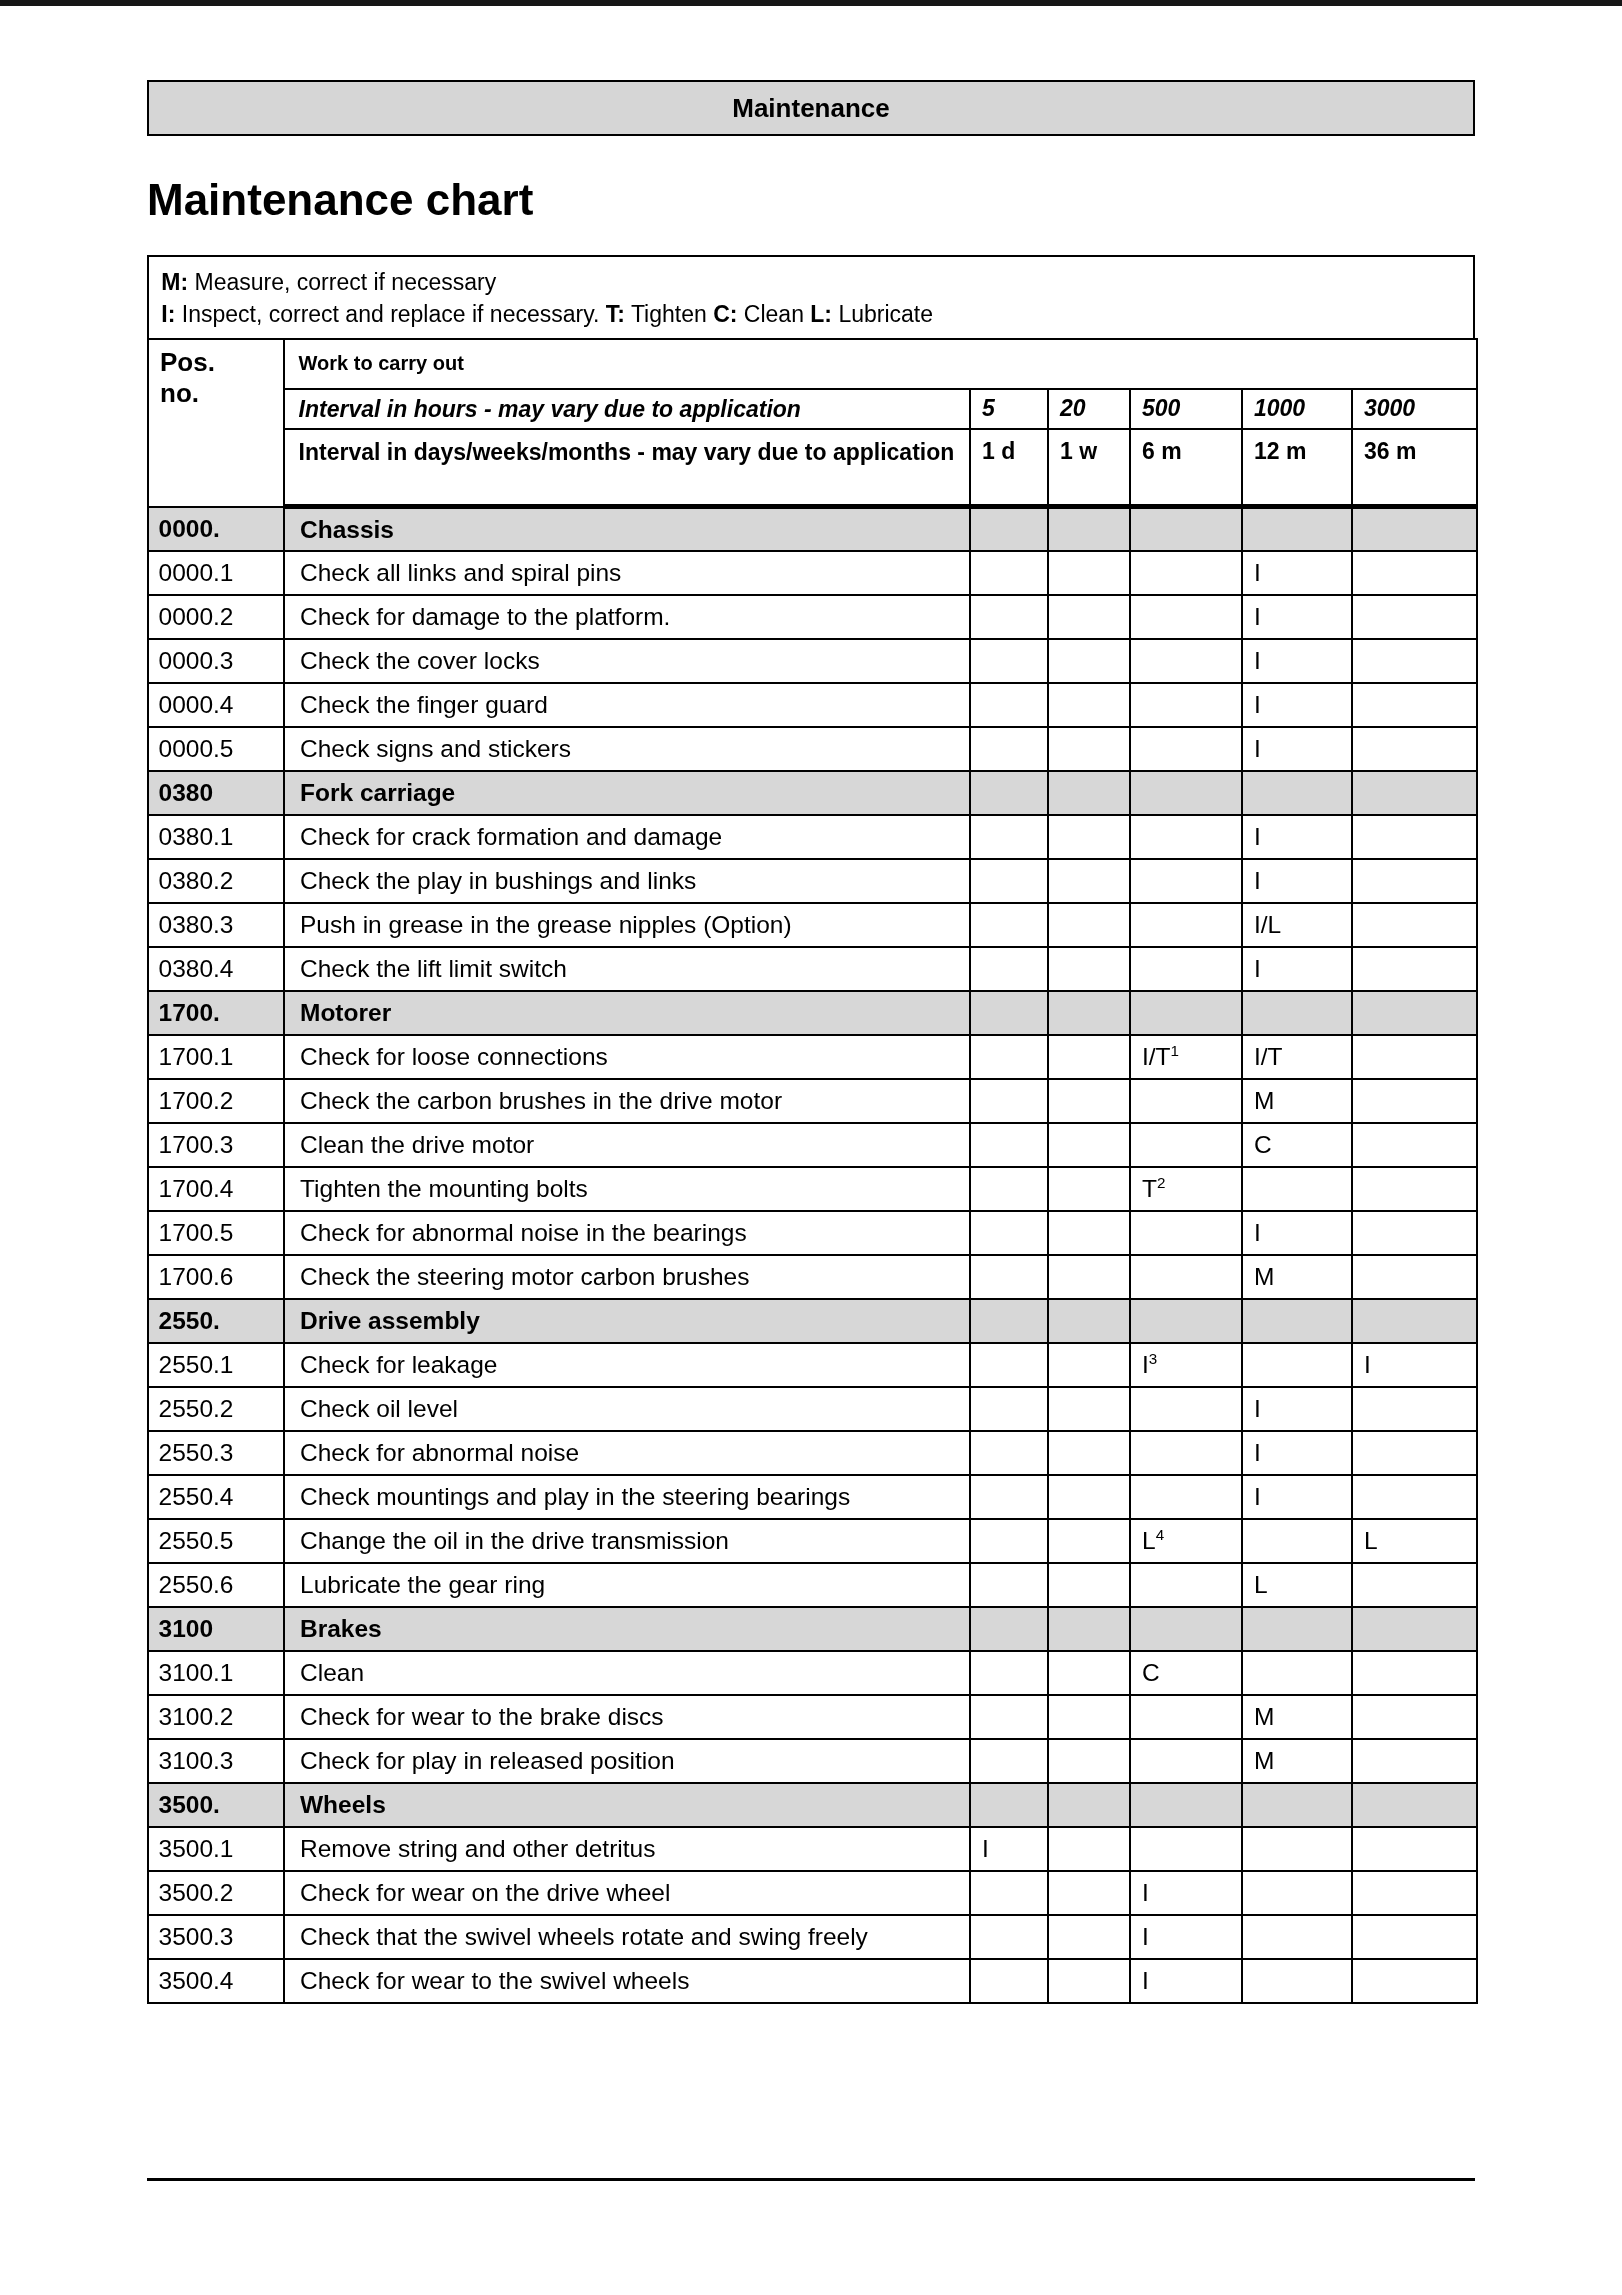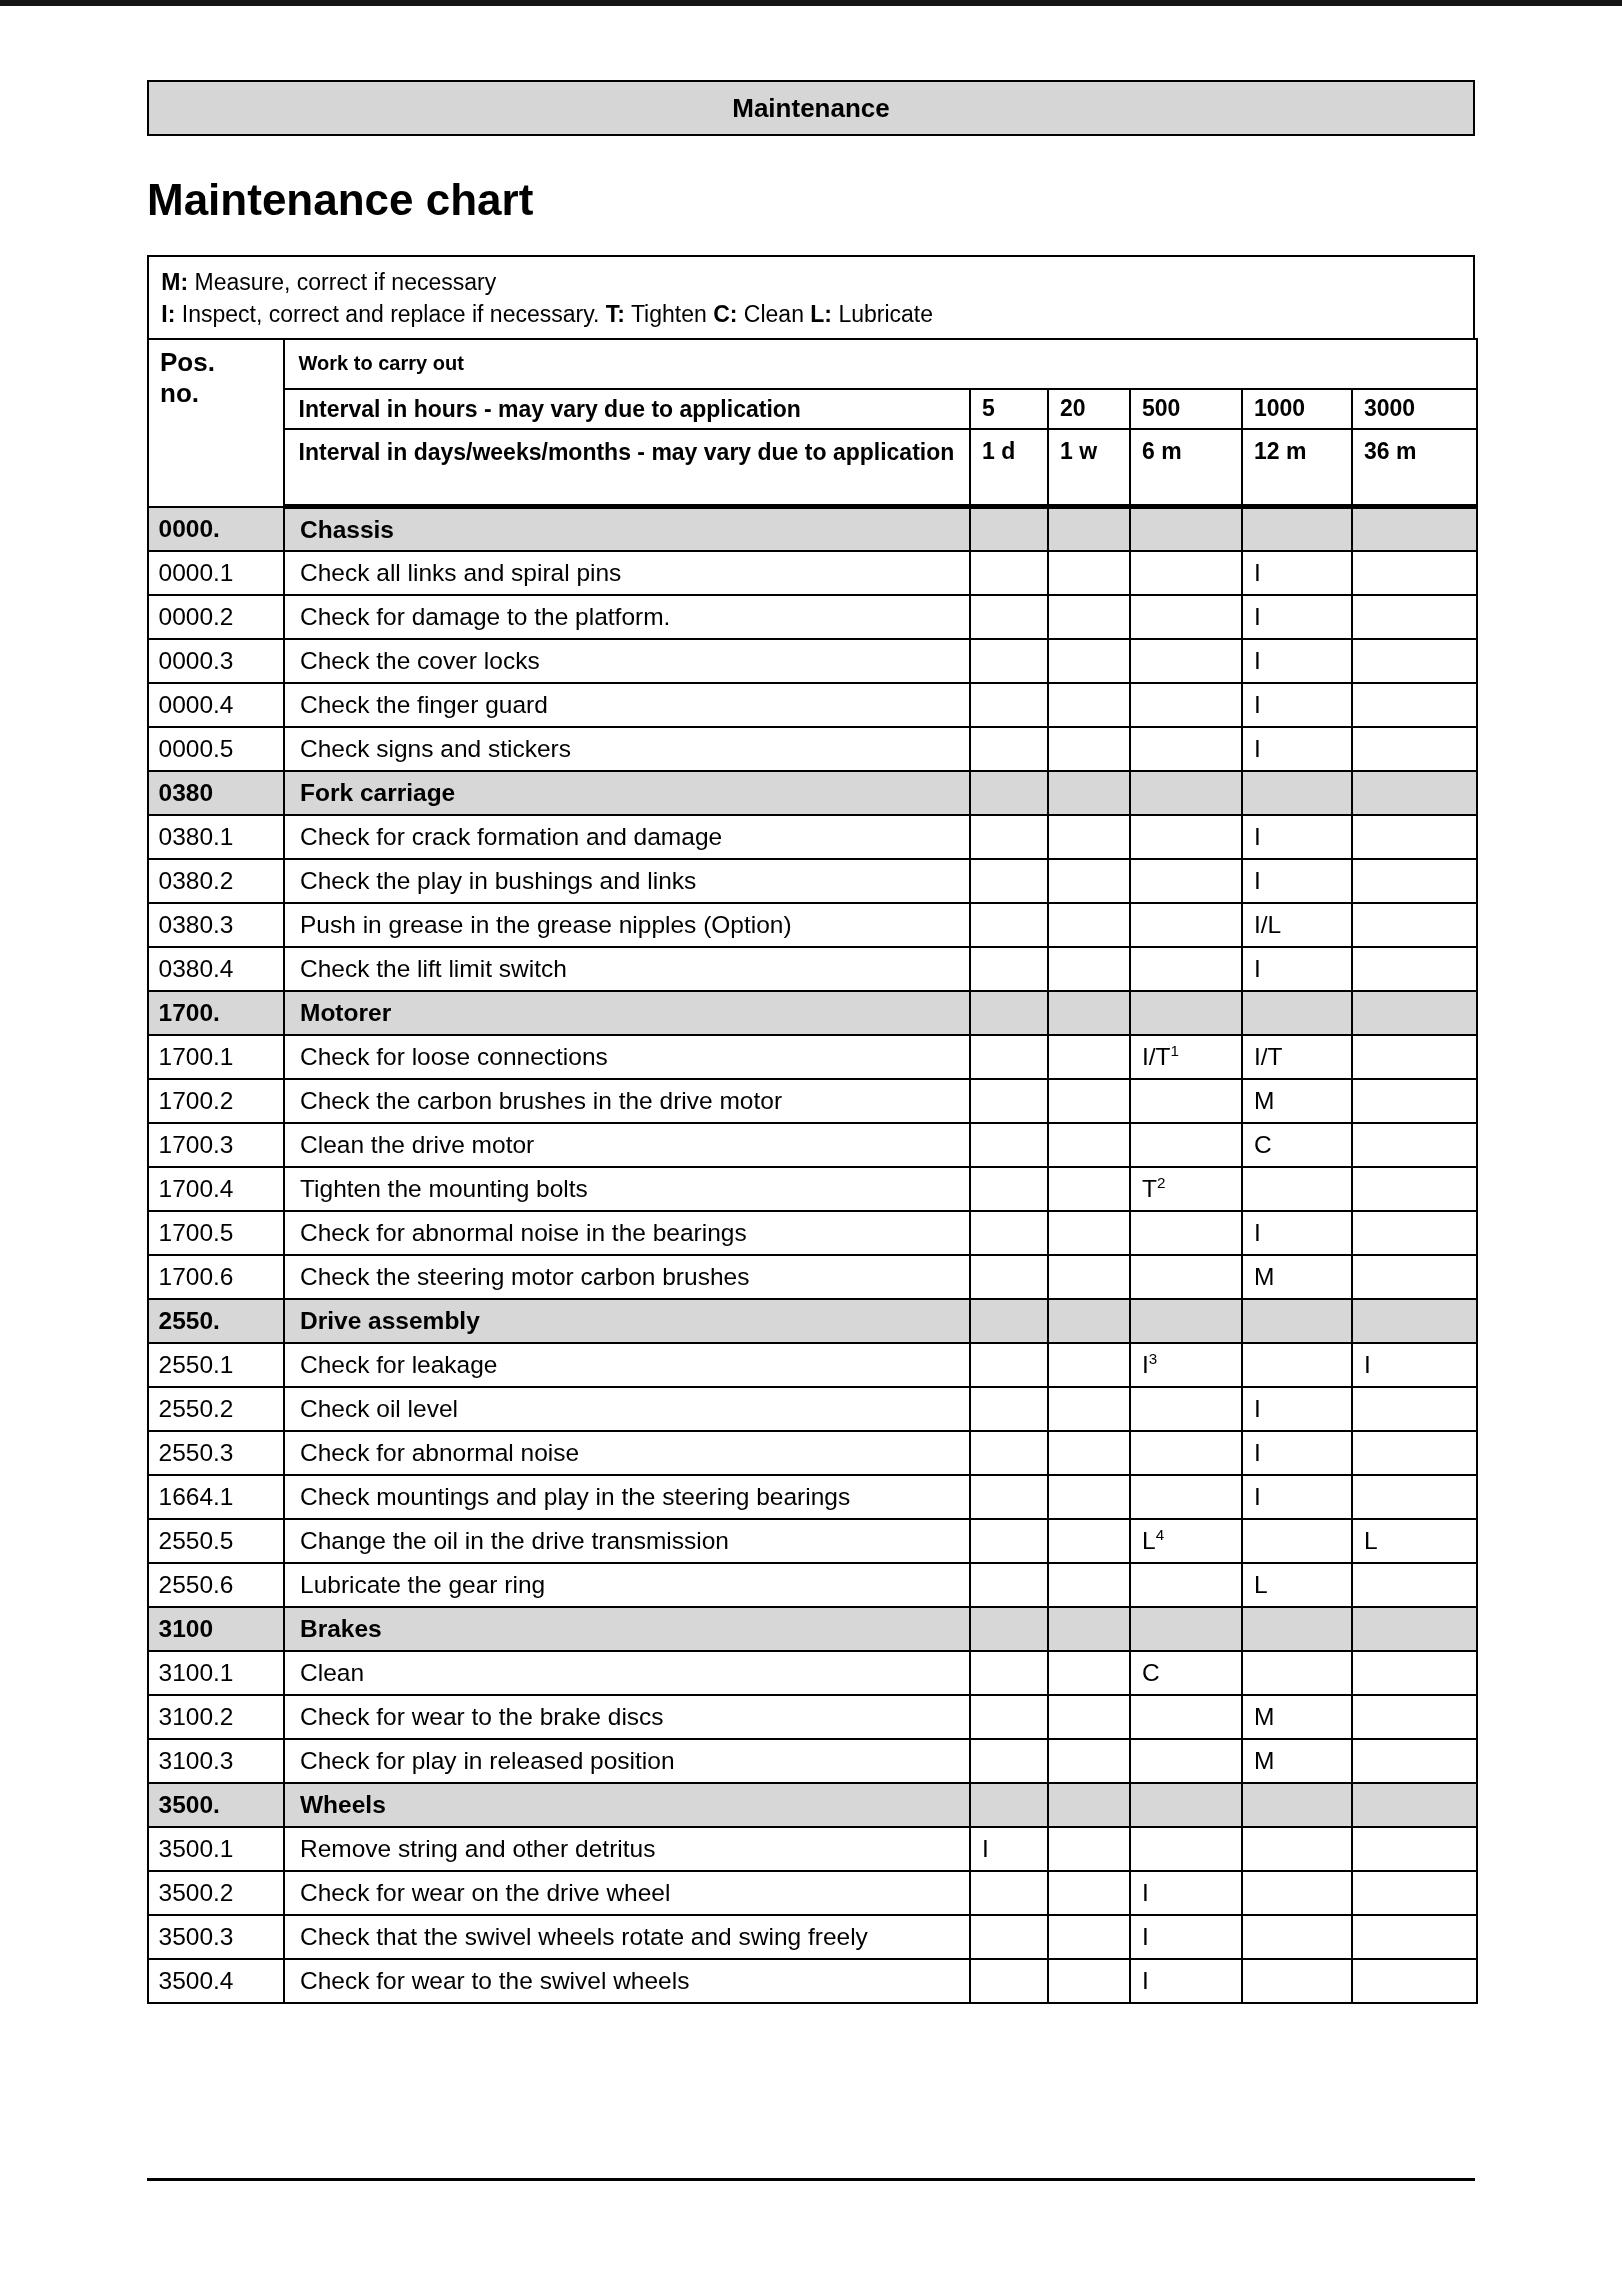--- a/index.html
+++ b/index.html
@@ -68,21 +68,21 @@
     line-height: 31px;
   }
   .work-head {
     text-align: left;
     padding: 4.1px 13.6px;
     font-size: 20px;
     font-weight: 700;
     vertical-align: middle;
     height: 50px;
   }
-  .hrow2 th { height: 32px; }
+  .hrow2 th { height: 32px; font-style: italic; }
   .hrow3 th { height: 78px; }
   .interval-label {
     text-align: left;
     padding: 4.1px 13.6px;
     font-size: 23px;
     font-weight: 700;
     vertical-align: middle;
     line-height: 30px;
   }
   .hrow3 .interval-label { vertical-align: top; padding-top: 6.8px; }
@@ -368,21 +368,21 @@
             <tr>
               <td class="pos-cell">2550.3</td>
               <td class="work-cell">Check for abnormal noise</td>
               <td class="mark-cell"></td>
               <td class="mark-cell"></td>
               <td class="mark-cell"></td>
               <td class="mark-cell">I</td>
               <td class="mark-cell"></td>
             </tr>
             <tr>
-              <td class="pos-cell">1664.1</td>
+              <td class="pos-cell">2550.4</td>
               <td class="work-cell">Check mountings and play in the steering bearings</td>
               <td class="mark-cell"></td>
               <td class="mark-cell"></td>
               <td class="mark-cell"></td>
               <td class="mark-cell">I</td>
               <td class="mark-cell"></td>
             </tr>
             <tr>
               <td class="pos-cell">2550.5</td>
               <td class="work-cell">Change the oil in the drive transmission</td>

